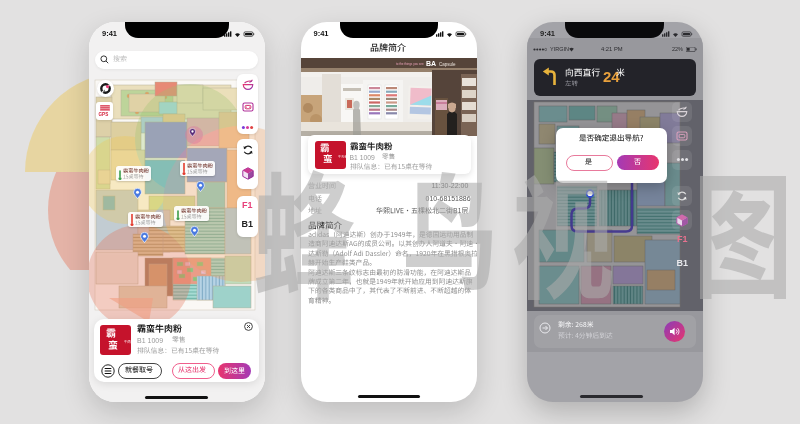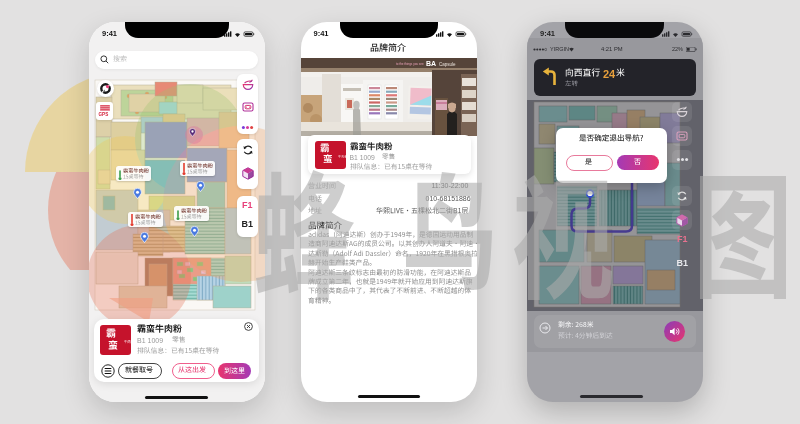--- a/index.html
+++ b/index.html
@@ -491,21 +491,21 @@
       <rect x="10.5" y="1.5" width="1" height="2" fill="#2e2e32"></rect>
     </svg>
 <div class="abs" style="left:7px;top:37px;width:162px;height:37px;background:rgba(26,26,32,.93);border-radius:6px;"></div>
 <svg class="abs" style="left:15px;top:45px" width="16" height="19" viewBox="0 0 16 19" xmlns="http://www.w3.org/2000/svg">
 <path d="M12.5 18 L12.5 8 Q12.5 4.5 9 4.5 L5.5 4.5" fill="none" stroke="#e8b33c" stroke-width="2.6"></path>
 <path d="M6.8 0.4 L0.8 4.5 L6.8 8.6 Z" fill="#e8b33c"></path>
     </svg>
 <svg style="position:absolute;left:38px;top:45.5px;" width="36.2" height="9.3" viewBox="0 0 36.2 9.3" xmlns="http://www.w3.org/2000/svg">
       <path d="M3.8 0.3C3.7 0.7 3.5 1.3 3.2 1.8L0.8 1.8L0.8 8.5L1.6 8.5L1.6 2.6L7.2 2.6L7.2 7.4C7.2 7.6 7.1 7.7 7 7.7C6.8 7.7 6.2 7.7 5.6 7.6C5.7 7.9 5.8 8.3 5.9 8.5C6.7 8.5 7.2 8.5 7.6 8.3C7.9 8.2 8 7.9 8 7.5L8 1.8L4.2 1.8C4.4 1.4 4.6 0.9 4.8 0.5ZM3.4 4.4L5.4 4.4L5.4 5.9L3.4 5.9ZM2.7 3.7L2.7 7.3L3.4 7.3L3.4 6.6L6.1 6.6L6.1 3.7ZM9.3 0.8L9.3 1.7L11.9 1.7L11.9 2.8L9.7 2.8L9.7 8.4L10.6 8.4L10.6 7.9L15.9 7.9L15.9 8.4L16.7 8.4L16.7 2.8L14.5 2.8L14.5 1.7L17.1 1.7L17.1 0.8ZM10.6 7.2L10.6 5.6C10.7 5.8 10.9 6 10.9 6.1C12.2 5.5 12.5 4.5 12.6 3.6L13.7 3.6L13.7 4.8C13.7 5.6 13.9 5.8 14.7 5.8C14.9 5.8 15.6 5.8 15.8 5.8L15.9 5.8L15.9 7.2ZM10.6 5.5L10.6 3.6L11.8 3.6C11.8 4.2 11.6 4.9 10.6 5.5ZM12.6 2.8L12.6 1.7L13.7 1.7L13.7 2.8ZM14.5 3.6L15.9 3.6L15.9 5C15.9 5 15.8 5 15.7 5C15.6 5 15 5 14.8 5C14.6 5 14.5 5 14.5 4.7ZM19.2 2.4L19.2 7.4L18 7.4L18 8.2L26 8.2L26 7.4L24.9 7.4L24.9 2.4L22.1 2.4L22.2 1.8L25.8 1.8L25.8 1L22.3 1L22.5 0.4L21.5 0.3L21.5 1L18.2 1L18.2 1.8L21.4 1.8L21.3 2.4ZM20 4.3L24 4.3L24 4.9L20 4.9ZM20 3.7L20 3.1L24 3.1L24 3.7ZM20 5.5L24 5.5L24 6.1L20 6.1ZM20 7.4L20 6.8L24 6.8L24 7.4ZM30.3 0.8L30.3 1.6L34.6 1.6L34.6 0.8ZM28.7 0.3C28.3 0.9 27.4 1.7 26.7 2.2C26.8 2.4 27 2.7 27.1 2.9C28 2.3 28.9 1.4 29.5 0.6ZM29.9 3.3L29.9 4.1L32.7 4.1L32.7 7.5C32.7 7.6 32.6 7.6 32.5 7.6C32.3 7.6 31.7 7.6 31.2 7.6C31.3 7.9 31.4 8.2 31.4 8.5C32.2 8.5 32.8 8.4 33.1 8.3C33.4 8.2 33.5 8 33.5 7.5L33.5 4.1L34.8 4.1L34.8 3.3ZM29 2.2C28.5 3.2 27.5 4.2 26.6 4.9C26.8 5 27 5.4 27.2 5.6C27.4 5.4 27.7 5.1 28 4.8L28 8.5L28.9 8.5L28.9 3.9C29.2 3.4 29.6 3 29.8 2.5Z" fill="#f5f5f5"></path>
     </svg>
-<div class="lat" style="left:76px;top:45.5px;font-size:11px;font-weight:bold;color:#e8a03c;">24</div>
+<div class="lat" style="left:76px;top:45.5px;font-size:15px;font-weight:bold;color:#e8a03c;">24</div>
 <svg style="position:absolute;left:89px;top:45.5px;" width="9.8" height="9.3" viewBox="0 0 9.8 9.3" xmlns="http://www.w3.org/2000/svg">
       <path d="M7 0.7C6.7 1.4 6.2 2.4 5.8 2.9L6.5 3.3C7 2.7 7.5 1.9 8 1.1ZM1 1.1C1.4 1.8 1.9 2.6 2.1 3.2L2.9 2.8C2.7 2.3 2.2 1.4 1.7 0.8ZM4 0.3L4 3.7L0.5 3.7L0.5 4.5L3.3 4.5C2.6 5.7 1.4 6.8 0.3 7.4C0.5 7.6 0.7 7.9 0.9 8.1C2 7.4 3.1 6.3 4 5L4 8.5L4.8 8.5L4.8 5C5.7 6.2 6.8 7.4 7.9 8.1C8.1 7.8 8.4 7.5 8.6 7.3C7.4 6.7 6.2 5.6 5.4 4.5L8.3 4.5L8.3 3.7L4.8 3.7L4.8 0.3Z" fill="#f5f5f5"></path>
     </svg>
 <svg style="position:absolute;left:38px;top:58px;" width="14" height="6.9" viewBox="0 0 14 6.9" xmlns="http://www.w3.org/2000/svg">
       <path d="M2.4 0.3C2.3 0.6 2.3 1 2.2 1.4L0.4 1.4L0.4 1.9L2.1 1.9C1.7 3.3 1.2 4.6 0.2 5.5C0.3 5.6 0.4 5.7 0.5 5.8C1.3 5.1 1.8 4.2 2.2 3.2L2.2 3.6L3.6 3.6L3.6 5.6L1.5 5.6L1.5 6.1L6.2 6.1L6.2 5.6L4.1 5.6L4.1 3.6L5.9 3.6L5.9 3.2L2.2 3.2C2.3 2.7 2.5 2.3 2.6 1.9L6 1.9L6 1.4L2.7 1.4C2.8 1.1 2.8 0.7 2.9 0.3ZM7 3.6C7.1 3.5 7.3 3.5 7.5 3.5L8.1 3.5L8.1 4.4L6.8 4.6L6.9 5.1L8.1 4.9L8.1 6.2L8.5 6.2L8.5 4.8L9.4 4.6L9.4 4.2L8.5 4.3L8.5 3.5L9.2 3.5L9.2 3L8.5 3L8.5 2L8.1 2L8.1 3L7.4 3C7.7 2.6 7.9 2 8 1.5L9.2 1.5L9.2 1L8.2 1C8.2 0.8 8.3 0.6 8.3 0.4L7.8 0.3C7.8 0.5 7.7 0.8 7.7 1L6.8 1L6.8 1.5L7.6 1.5C7.4 2 7.3 2.5 7.2 2.6C7.1 2.9 7 3.1 6.9 3.1C6.9 3.2 7 3.5 7 3.6ZM9.3 2.2L9.3 2.7L10.2 2.7C10.1 3.2 10 3.6 9.8 3.9L11.7 3.9C11.5 4.2 11.2 4.6 10.9 5C10.7 4.8 10.5 4.7 10.3 4.6L10 4.9C10.6 5.3 11.4 5.9 11.8 6.2L12.1 5.9C11.9 5.7 11.6 5.5 11.3 5.2C11.7 4.7 12.2 4.1 12.5 3.6L12.1 3.4L12.1 3.5L10.5 3.5L10.7 2.7L12.7 2.7L12.7 2.2L10.9 2.2L11.1 1.5L12.5 1.5L12.5 1L11.2 1L11.4 0.3L10.9 0.3L10.7 1L9.5 1L9.5 1.5L10.6 1.5L10.4 2.2Z" fill="#9a9aa2"></path>
     </svg>
 
 <svg class="abs" style="left:0;top:78px" width="176" height="211" viewBox="0 0 176 211" xmlns="http://www.w3.org/2000/svg">
 <defs>
         <pattern id="sh5" width="4" height="3.2" patternUnits="userSpaceOnUse">

